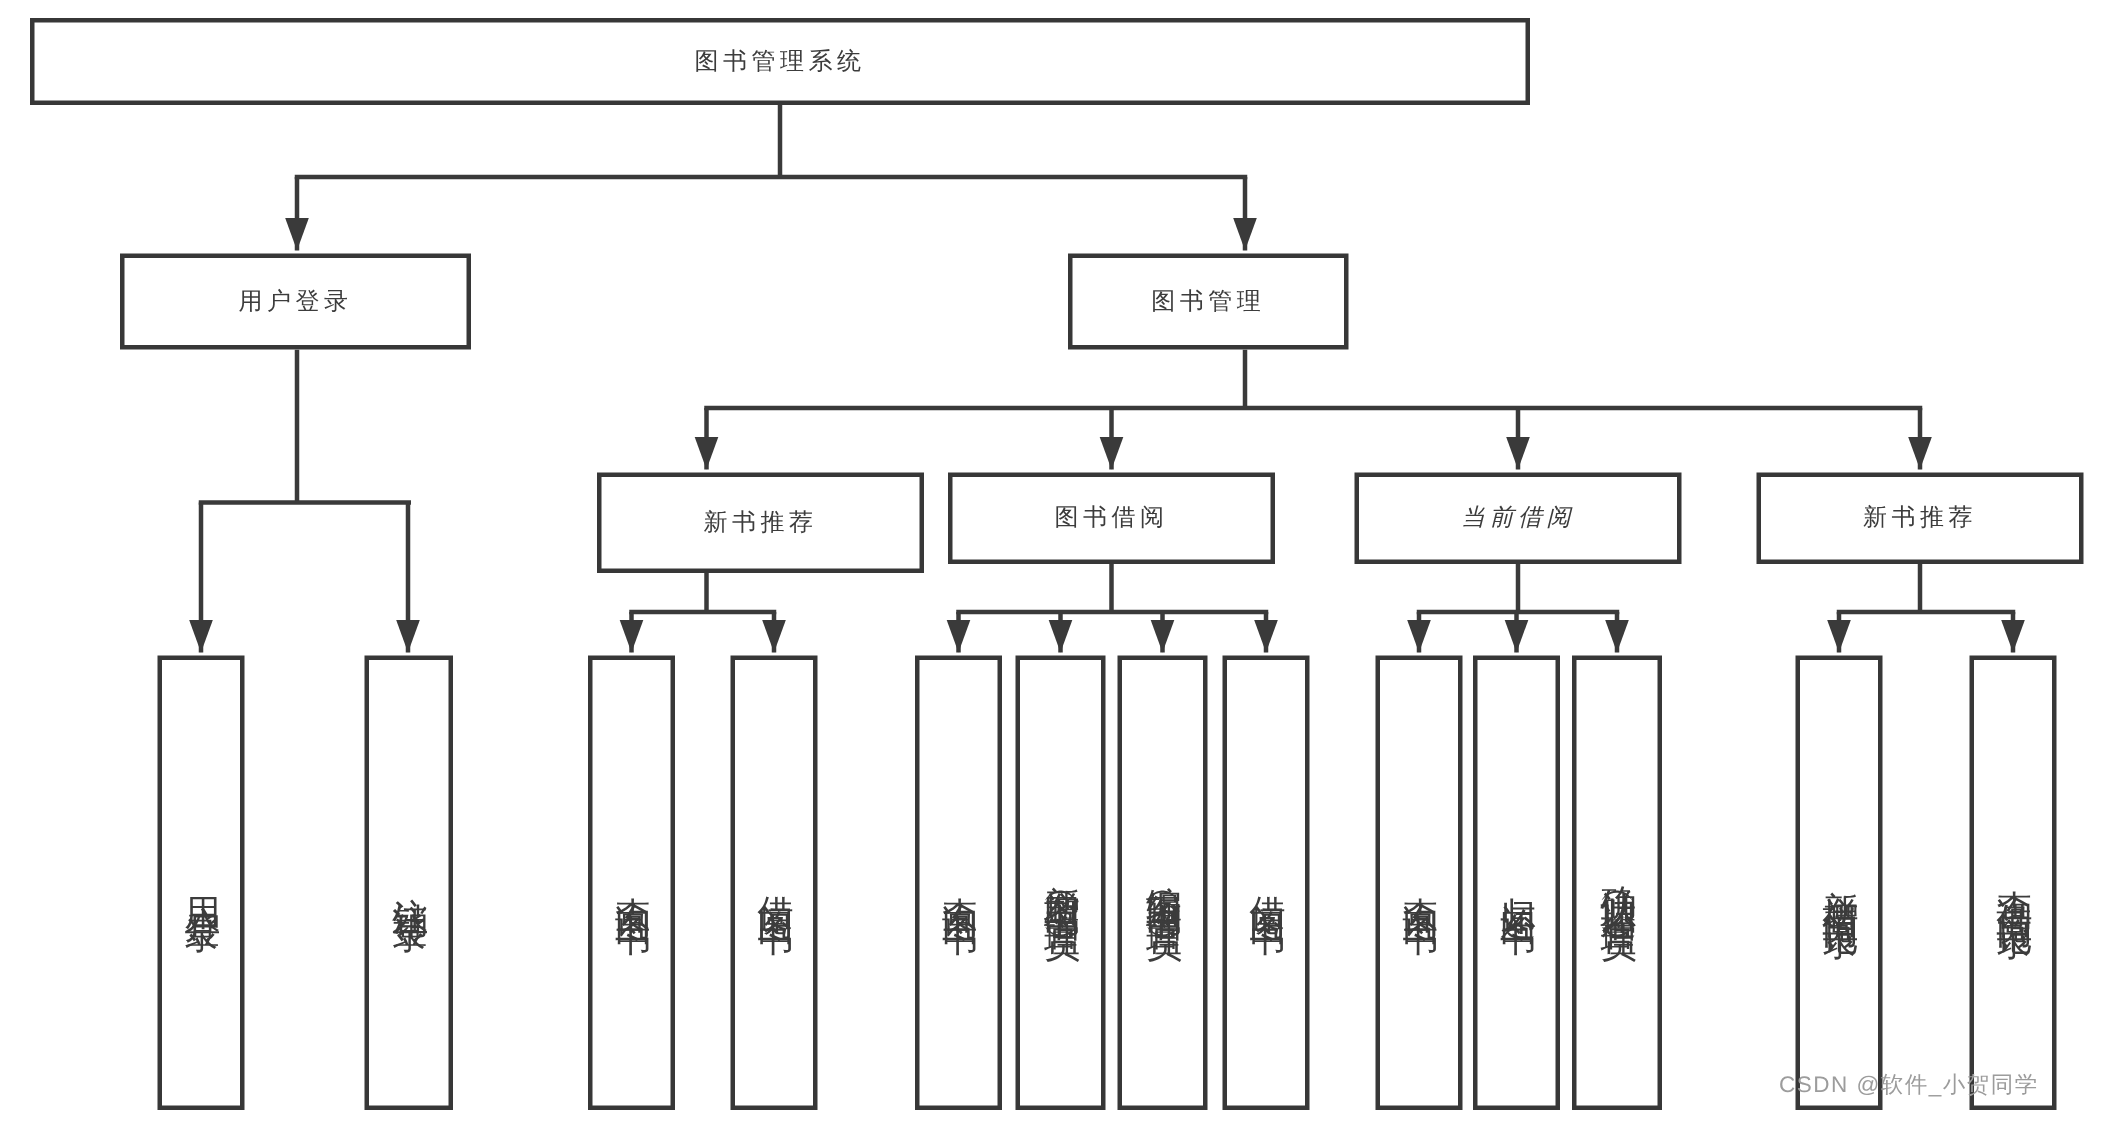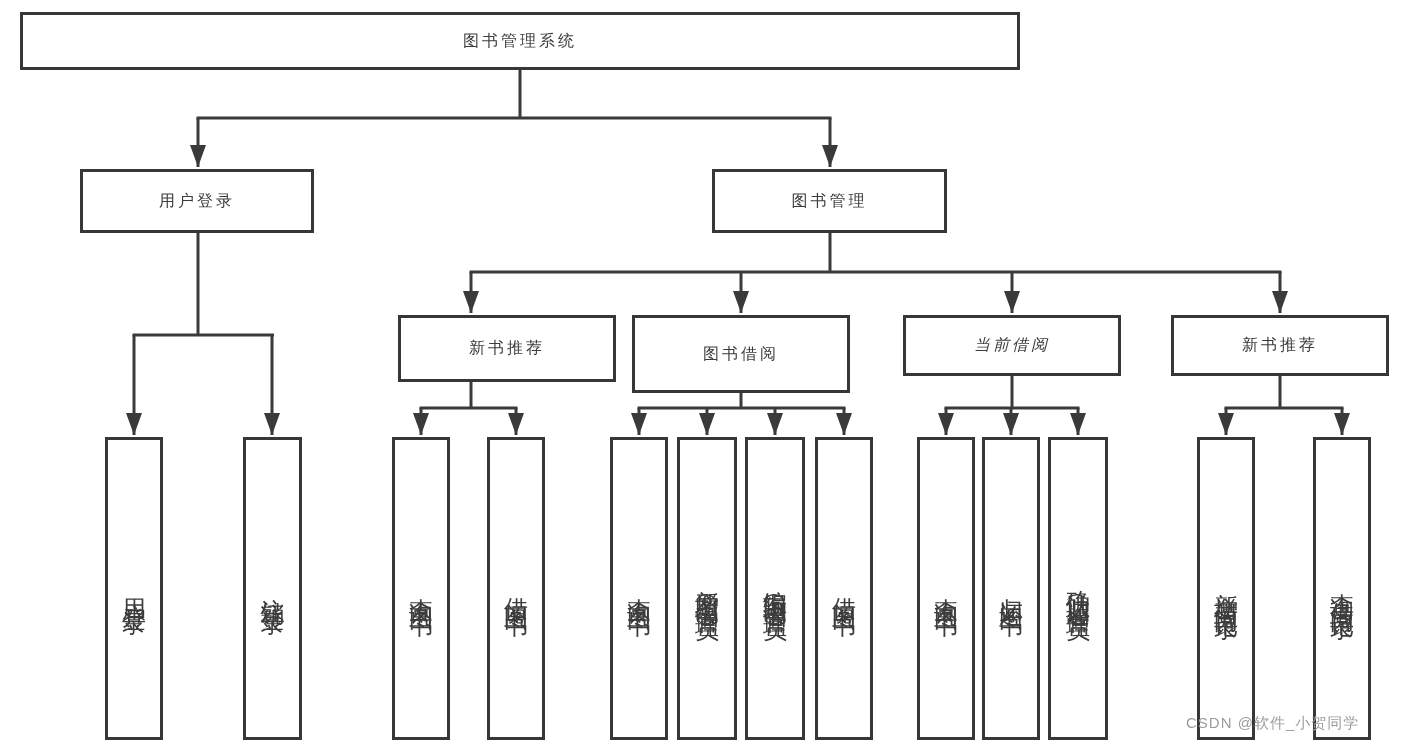--- a/index.html
+++ b/index.html
@@ -38,24 +38,24 @@
     writing-mode: vertical-rl;
     text-orientation: upright;
     letter-spacing: 5px;
     line-height: 1;
     font-size: 24px;
   }
   .leaf.tight { letter-spacing: 4px; }
   
   #n-root   { left: 20px;  top: 12px;  width: 1000px; height: 58px; }
   #n-login  { left: 80px;  top: 169px; width: 234px;  height: 64px; }
-  #n-mgmt   { left: 712px; top: 169px; width: 235px;  height: 64px; }
+  #n-mgmt   { left: 712px; top: 169px; width: 187px;  height: 64px; }
   
   #n-newbook { left: 362px;  top: 315px; width: 218px; height: 67px; margin-left: 36px; }
-  #n-borrow  { left: 632px;  top: 315px; width: 218px; height: 78px; }
+  #n-borrow  { left: 632px;  top: 315px; width: 218px; height: 61px; }
   #n-current { left: 903px;  top: 315px; width: 218px; height: 61px; font-style: italic; }
   #n-records { left: 1171px; top: 315px; width: 218px; height: 61px; }
   
   .leaf { top: 437px; height: 303px; }
   #lf-0  { left: 105px;  width: 58px; }
   #lf-1  { left: 243px;  width: 59px; }
   #lf-2  { left: 392px;  width: 58px; }
   #lf-3  { left: 487px;  width: 58px; }
   #lf-4  { left: 610px;  width: 58px; }
   #lf-5  { left: 677px;  width: 60px; }

